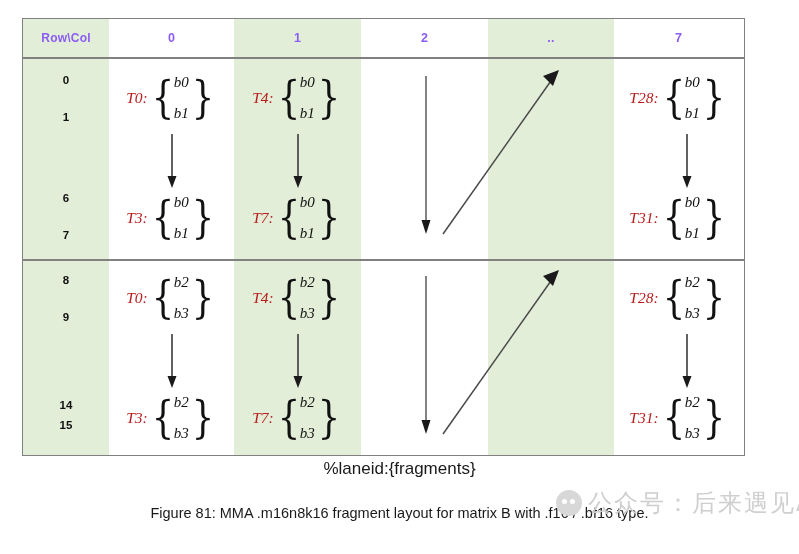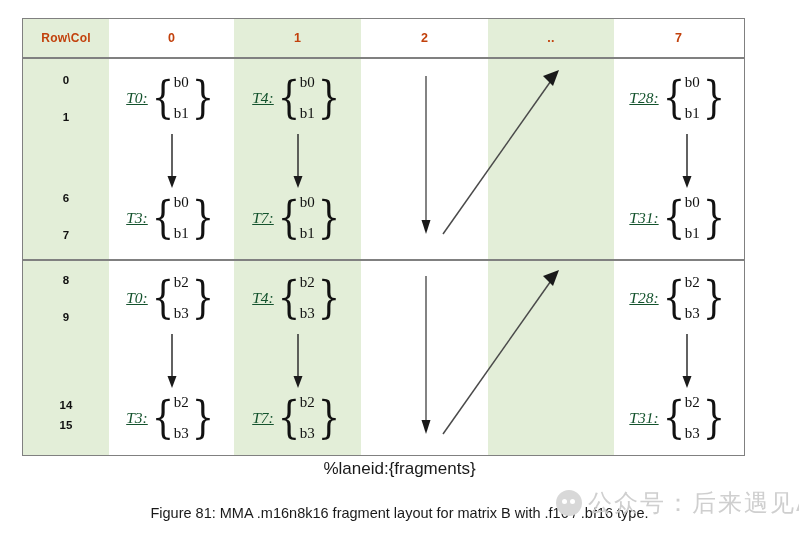--- a/index.html
+++ b/index.html
@@ -16,50 +16,49 @@
   }
   .col-band{position:absolute;top:0;bottom:0;}
   .col-band.green{background:#e3eed8;}
   .col-band.white{background:#ffffff;}
 
   .hline{position:absolute;left:0;right:0;height:1.5px;background:#808080;}
 
   
   .hdr-cell{
     position:absolute;top:0;height:38px;line-height:38px;text-align:center;
-    font-size:12.5px;font-weight:bold;color:#c2410c;letter-spacing:.2px;
+    font-size:12.5px;font-weight:bold;color:#8b5cf6;letter-spacing:.2px;
   }
   .hdr-cell.label{font-size:12px;}
 
   
   .rowlabel{
     position:absolute;width:86px;left:0;text-align:center;
     font-size:11.5px;font-weight:bold;color:#111;
   }
 
   
   .frag{
     position:absolute;display:flex;align-items:center;justify-content:center;
     font-family:"Liberation Serif","DejaVu Serif",serif;
   }
   .frag .tid{
-    font-style:italic;font-size:15.5px;color:#14532d;white-space:nowrap;
+    font-style:italic;font-size:15.5px;color:#b91c1c;white-space:nowrap;
     letter-spacing:0px;
-    text-decoration:underline;
   }
   .frag .brace{
     font-size:44px;line-height:1;color:#111;font-family:"DejaVu Serif",serif;
     font-weight:300;margin-left:1px;transform:scaleX(.8);
   }
   .frag .vals{
     display:flex;flex-direction:column;justify-content:space-between;
     height:46px;margin-left:-3px;
   }
   .frag .vals span{
-    font-size:15px;color:#111;line-height:1;
+    font-style:italic;font-size:15px;color:#111;line-height:1;
   }
   .frag .brace-r{
     font-size:44px;line-height:1;color:#111;font-family:"DejaVu Serif",serif;
     font-weight:300;margin-left:0px;transform:scaleX(.8);
   }
 
   
   .arrow-svg{position:absolute;overflow:visible;}
 
   

